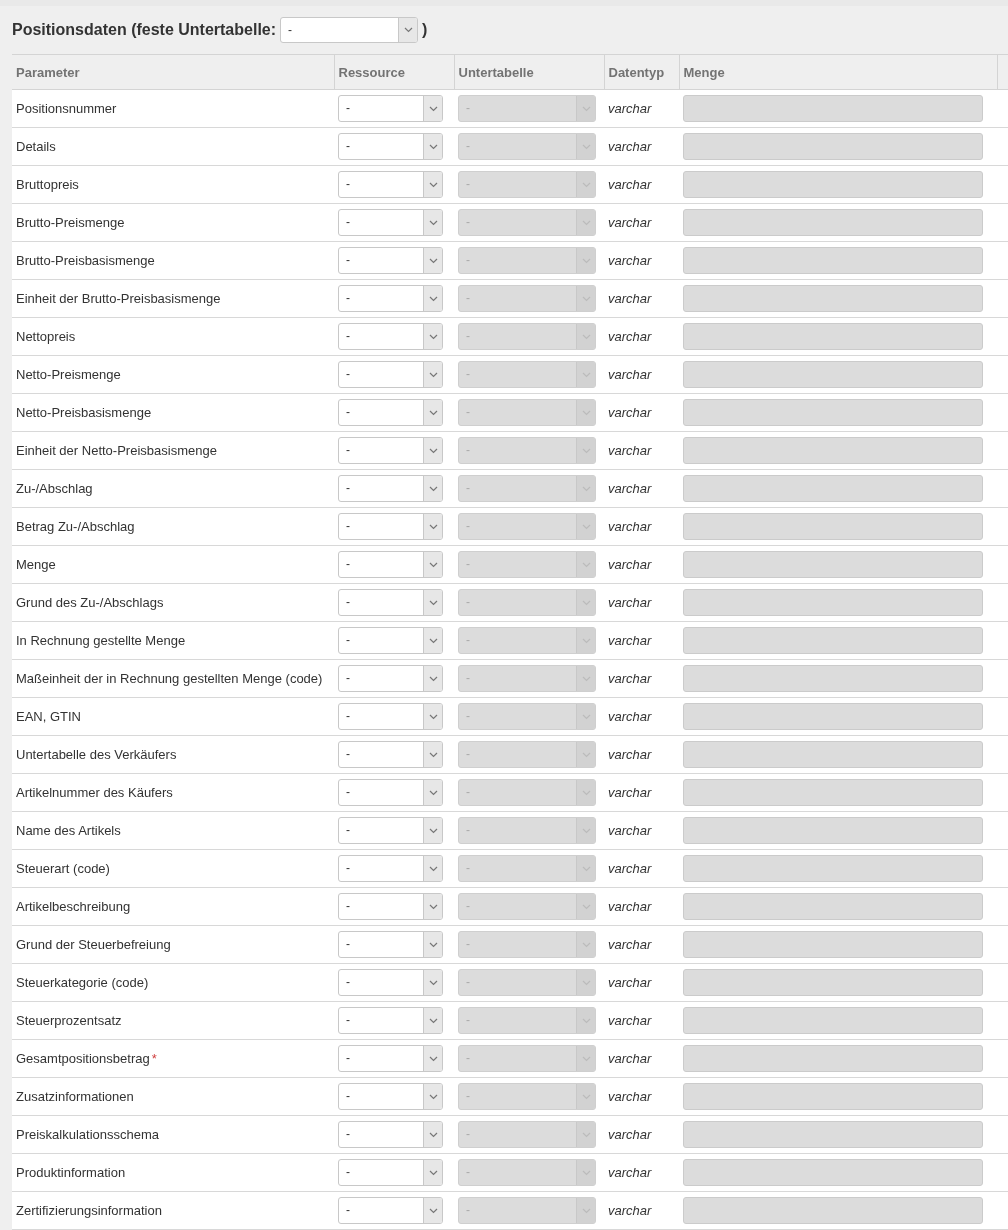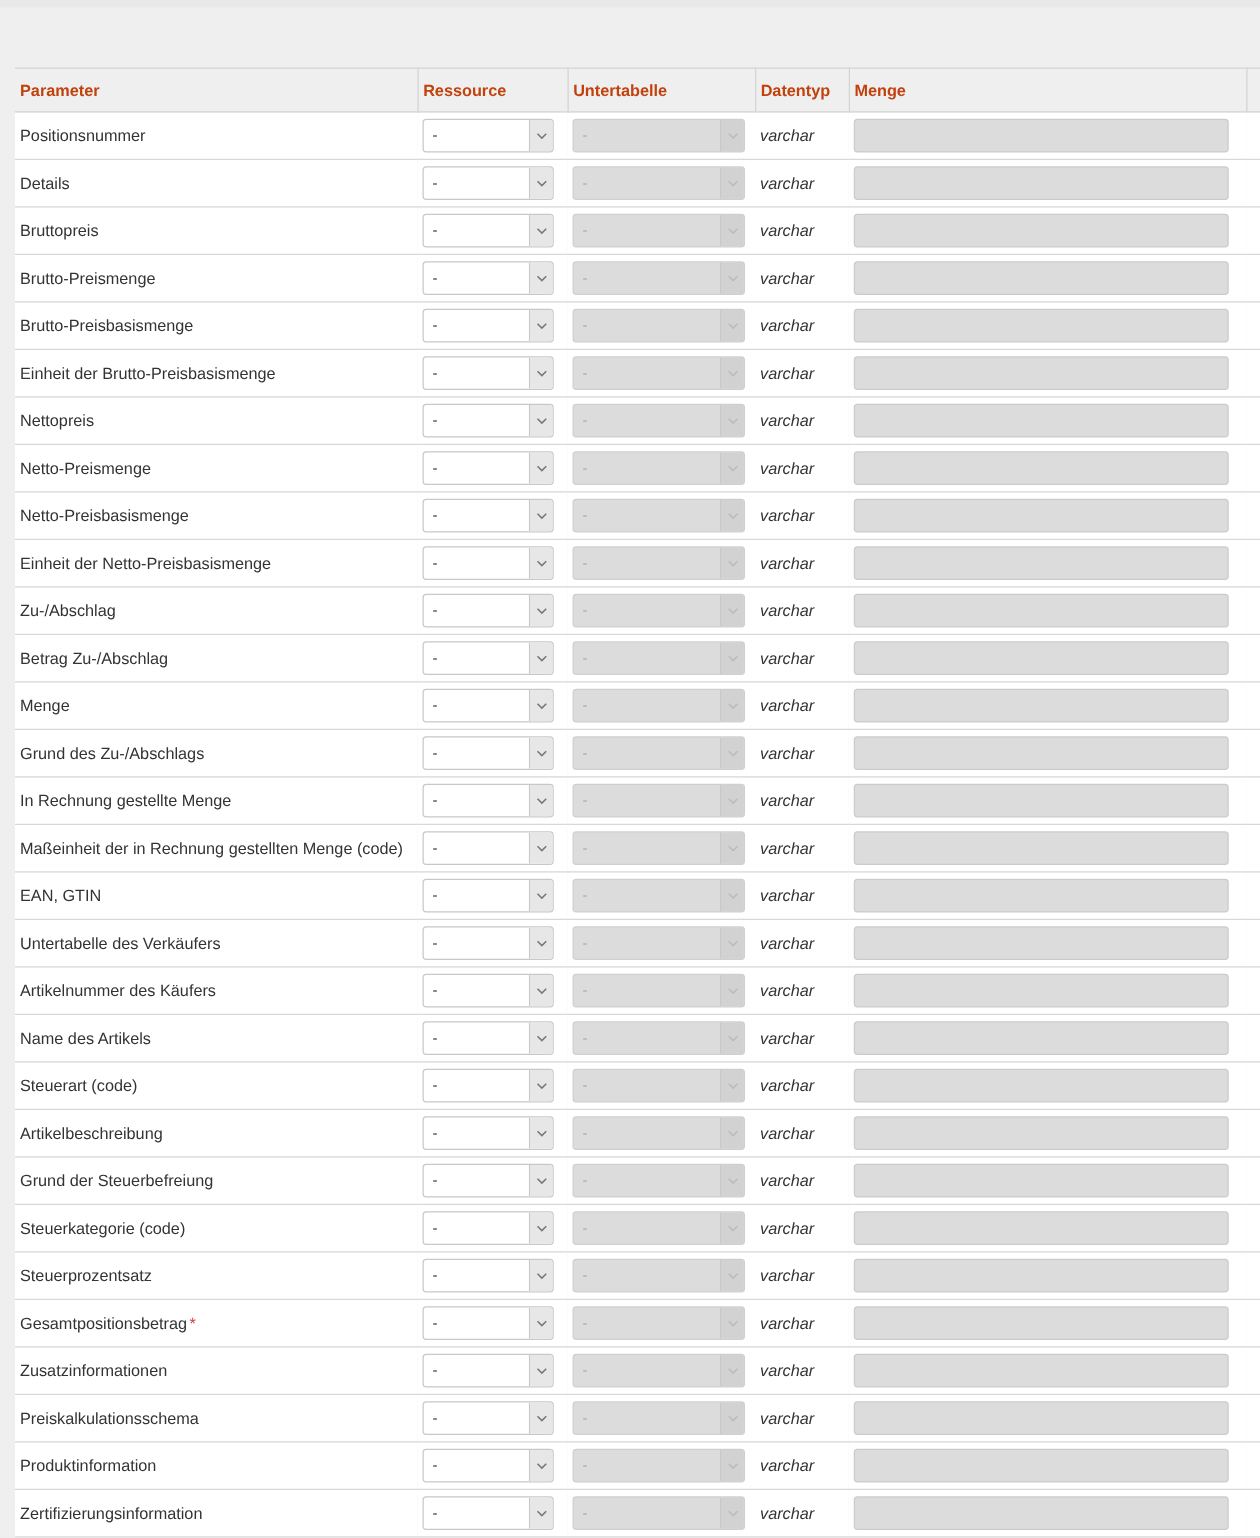--- a/index.html
+++ b/index.html
@@ -32,21 +32,21 @@
   .sel-btn svg { width:9px; height:6px; }
   table {
     position:absolute; left:12px; top:48px; width:996px;
     border-collapse:collapse; table-layout:fixed;
     font-size:13px;
   }
   th {
     height:34px; text-align:left; font-weight:bold; font-size:13px;
     padding:0 4px; background:#efefef;
     border-top:1px solid #d4d4d4; border-bottom:1px solid #d4d4d4;
-    border-right:1px solid #d4d4d4; color:#c2410c;margin-left:12px;
+    border-right:1px solid #d4d4d4; color:#737373;margin-left:12px;
   }
   th:last-child { border-right:none; }
   td {
     height:37px; padding:0 4px; background:#fff;
     border-bottom:1px solid #d8d8d8; vertical-align:middle;
   }
   .param { color:#333; white-space:nowrap; }
   .req { color:#d04040; margin-left:2px; }
   .dtype { font-style:italic; color:#333; }
   .res-sel {
@@ -62,20 +62,32 @@
   .sub-sel .sel-btn { background:#d2d2d2; border-left:1px solid #c8c8c8; }
   .val-input {
     width:300px; height:27px; background:#dcdcdc;
     border:1px solid #cbcbcb; border-radius:3px; box-sizing:border-box;
   }
 </style>
 </head>
 <body>
 
 <div class="panel">
+  <div class="header">
+    <span>Positionsdaten (feste Untertabelle:</span>
+    <div class="hdr-select">
+      <span class="val">-</span>
+      <span class="sel-btn">
+        <svg viewBox="0 0 9 6">
+            <path d="M1 1 L4.5 4.5 L8 1" fill="none" stroke="#777" stroke-width="1.2"></path>
+          </svg>
+      </span>
+    </div>
+    <span>)</span>
+  </div>
 
   <table>
     <colgroup>
       <col style="width:322px">
       <col style="width:120px">
       <col style="width:150px">
       <col style="width:75px">
       <col style="width:318px">
       <col style="width:11px">
     </colgroup>

